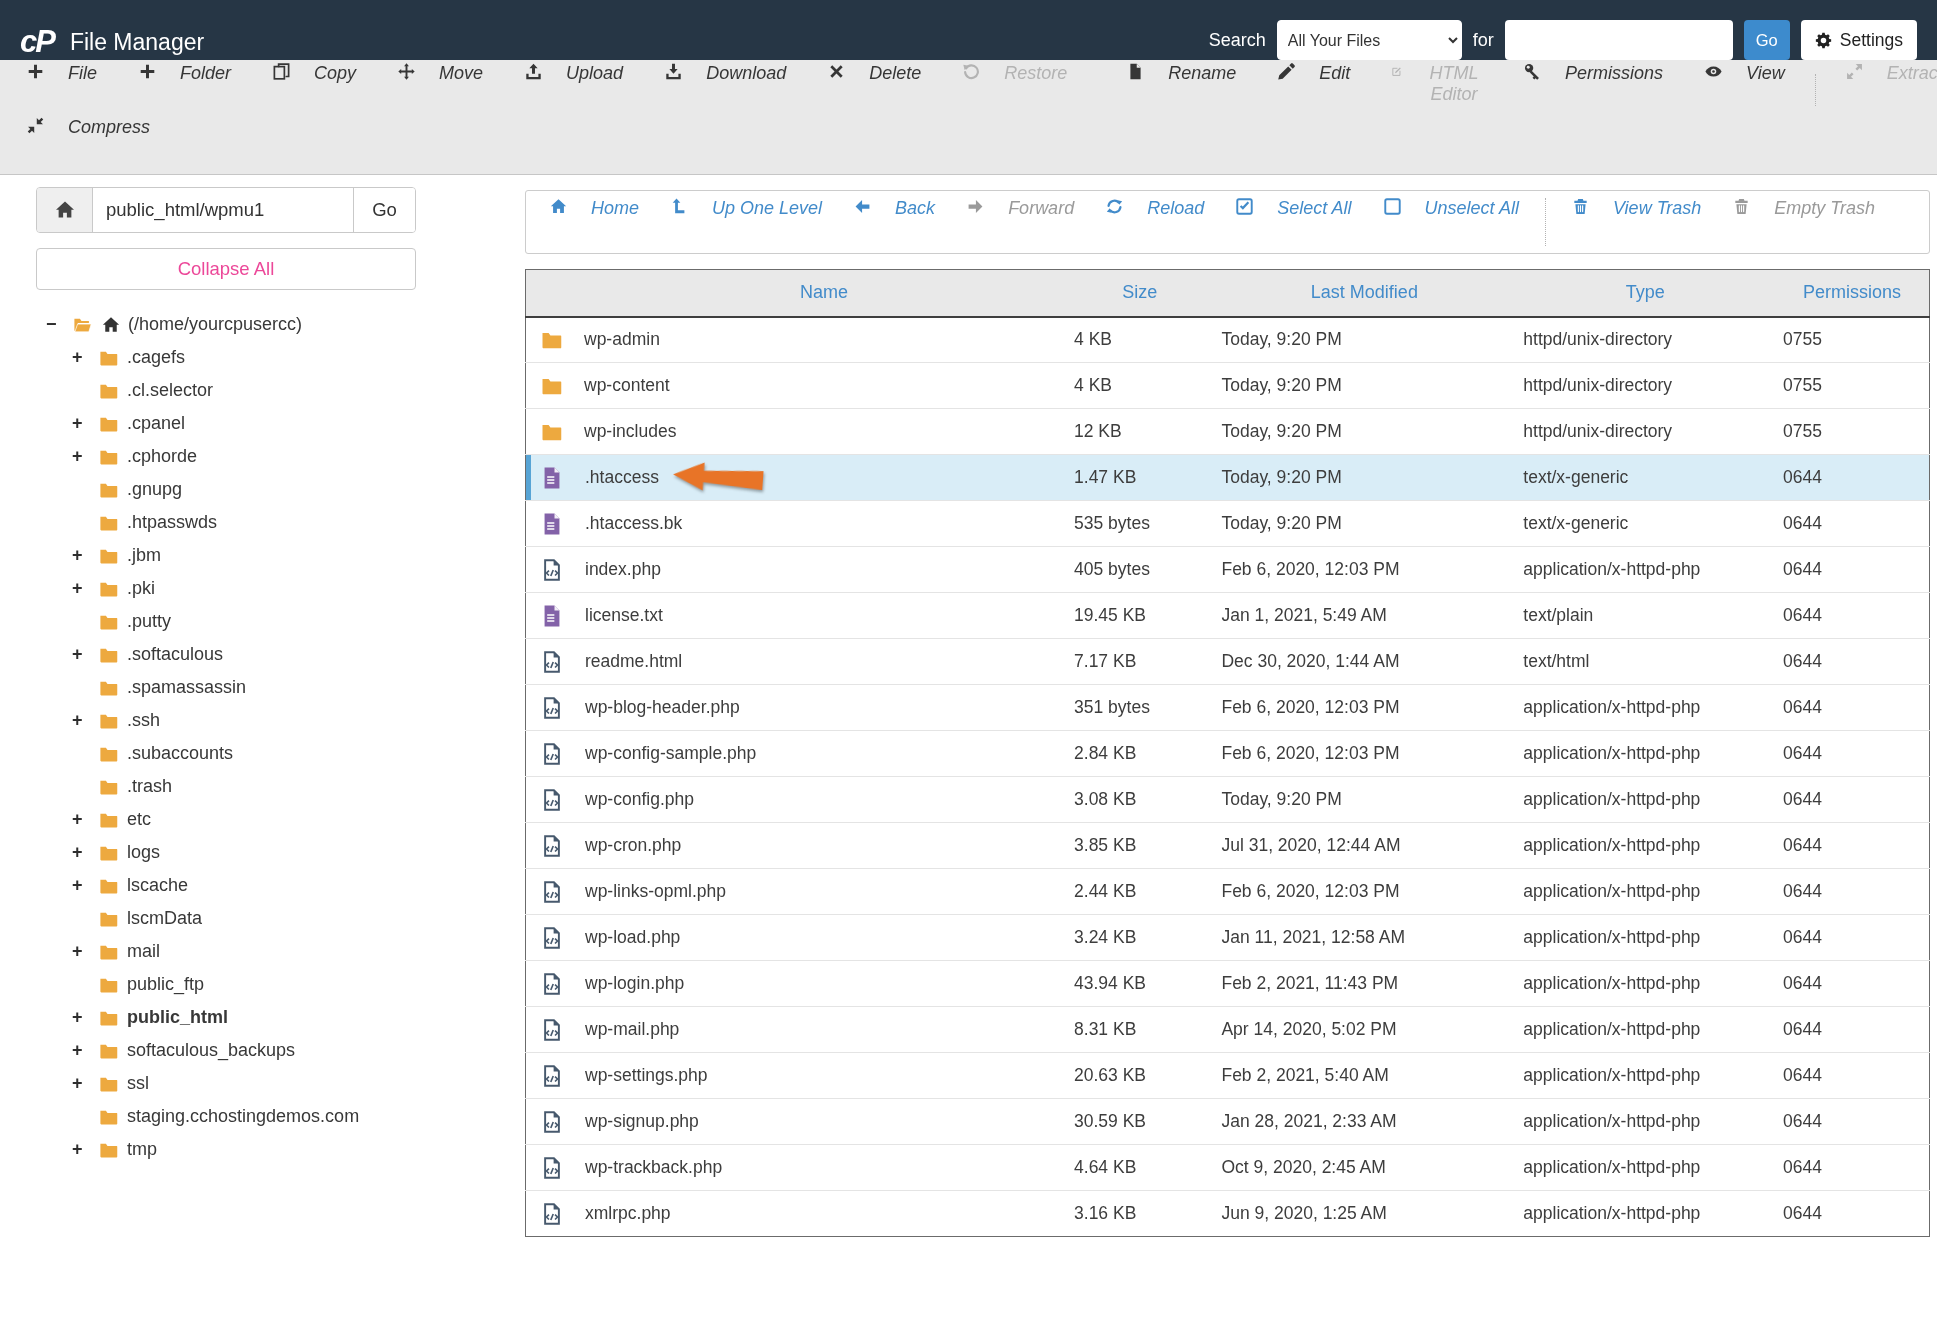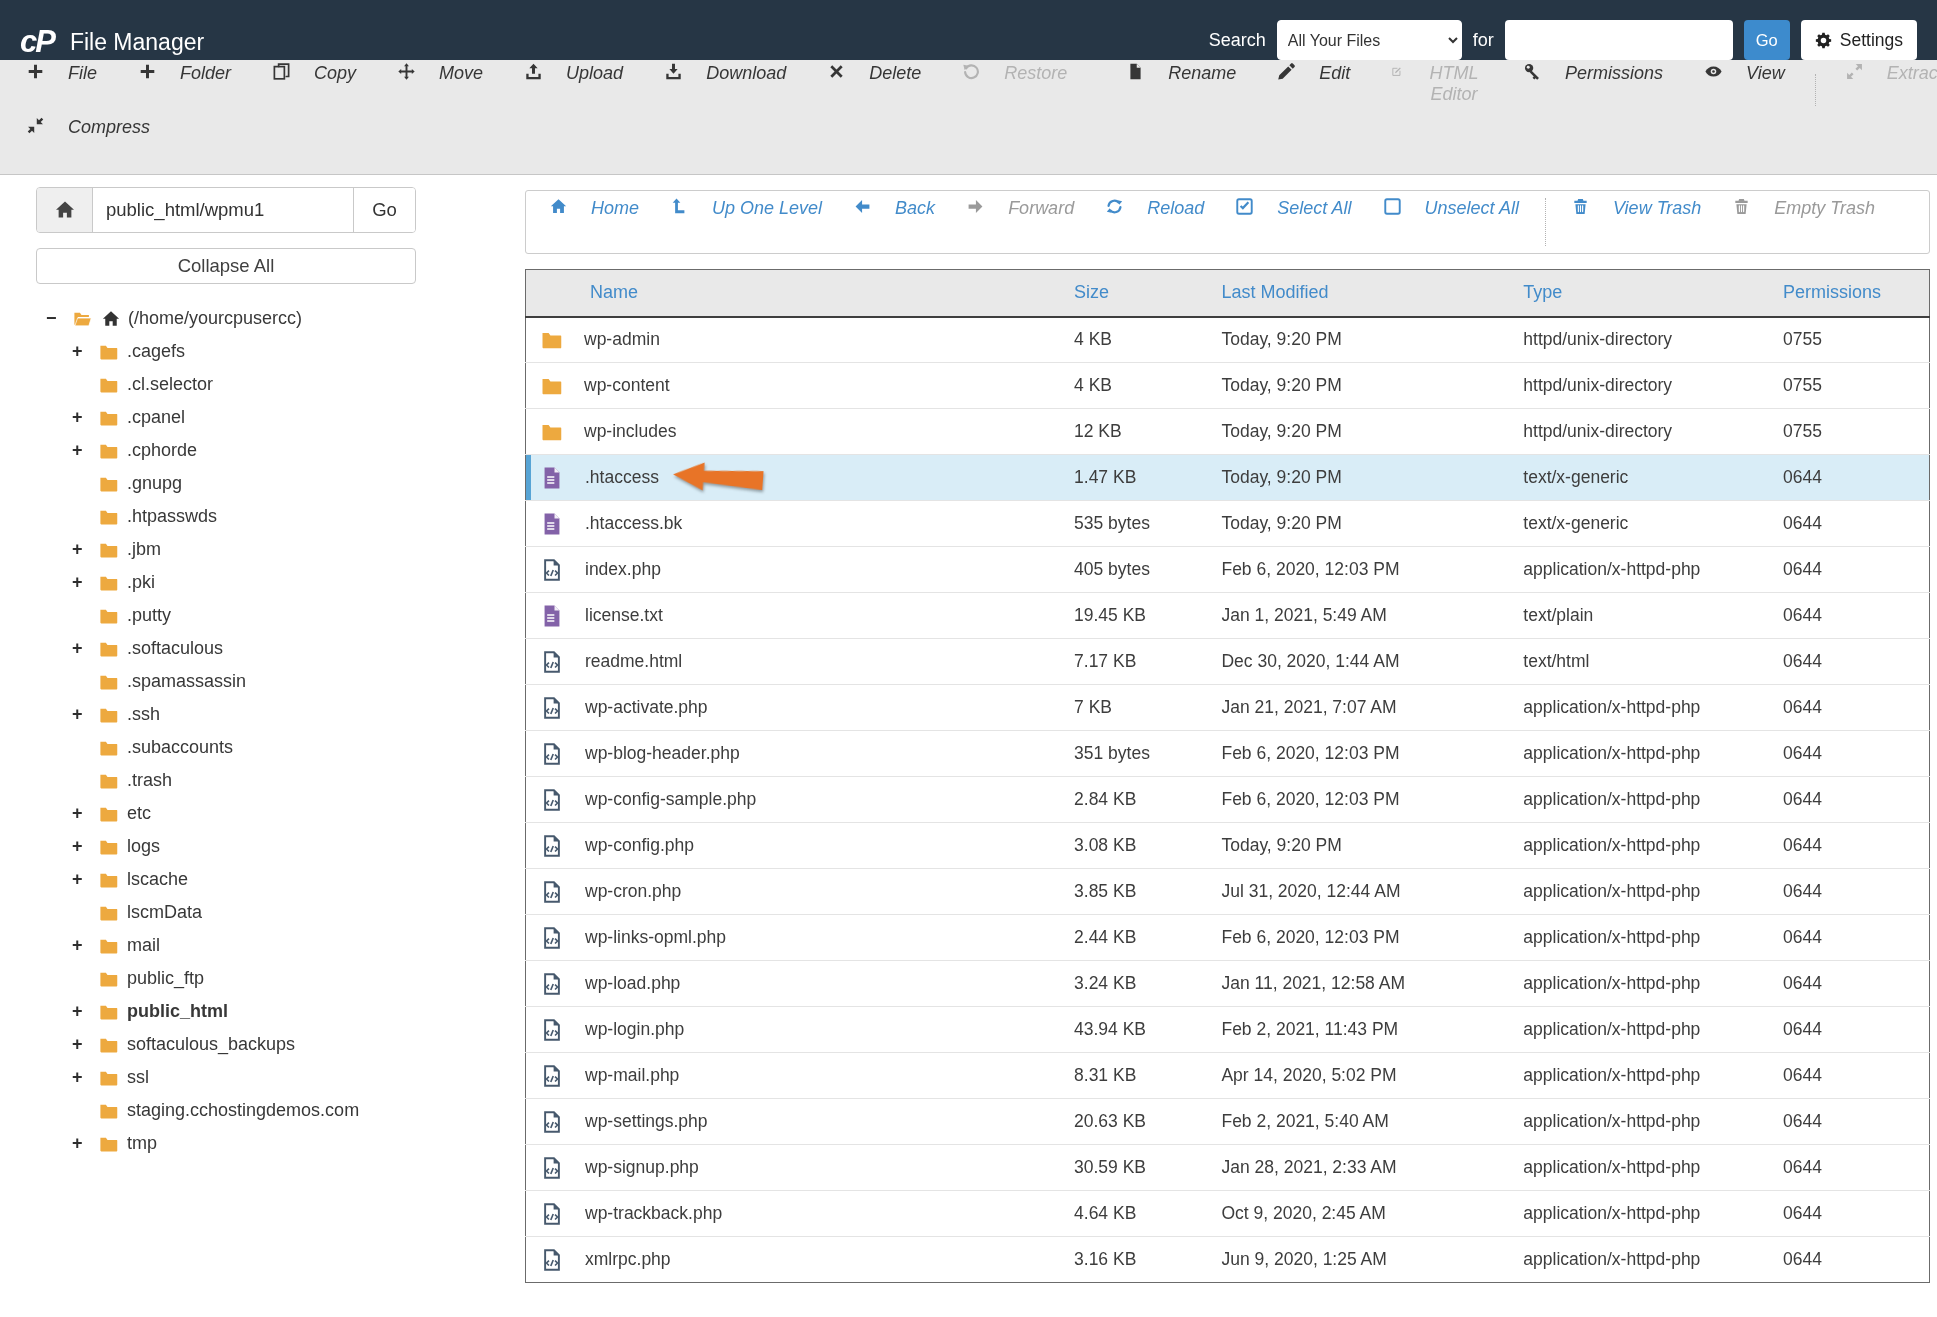--- a/index.html
+++ b/index.html
@@ -44,40 +44,40 @@
   
   .content { display:flex; align-items:flex-start;padding-left:26px; }
 
   
   .sidebar { flex:0 0 497px; width:497px; padding:12px 10px 0 10px; }
   .path-group { display:flex; width:380px; height:46px; border:1px solid #c9c9c9; border-radius:4px; overflow:hidden; background:#fff; }
   .path-home { width:56px; background:#efefef; border:none; border-right:1px solid #c9c9c9; display:flex; align-items:center; justify-content:center; cursor:pointer; }
   .path-home svg { width:20px; height:20px; fill:#444; }
   .path-input { flex:1; min-width:0; border:none; outline:none; font-size:18.5px; color:#333; padding:0 13px; font-family:inherit; }
   .path-go { width:62px; background:#fff; border:none; border-left:1px solid #c9c9c9; font-size:18.5px; color:#333; cursor:pointer; font-family:inherit; }
-  .collapse-all { width:380px; margin-top:15px; height:36px; background:#fff; border:1px solid #c9c9c9; border-radius:4px; font-size:18.5px; color:#404040; cursor:pointer; font-family:inherit; }
+  .collapse-all { width:380px; margin-top:15px; height:42px; background:#fff; border:1px solid #c9c9c9; border-radius:4px; font-size:18.5px; color:#ec4899; cursor:pointer; font-family:inherit; }
   .tree { margin-top:18px; font-size:18px; color:#383838; }
   .tree-row { display:flex; align-items:center; height:33px; white-space:nowrap; cursor:pointer; }
   .toggle { flex:0 0 26px; width:26px; font-weight:bold; font-size:18px; color:#2e2e2e; }
   .tree-folder { width:21px; height:18px; margin-right:8px; flex:0 0 21px; }
   .tree-home { width:20px; height:18px; fill:#333; margin-right:7px; flex:0 0 20px; }
   .tree-row.bold .tree-label { font-weight:bold; }
 
   
   .filepanel { flex:1; margin:15px 7px 0 2px; }
   .nav-toolbar { display:flex; align-items:center; height:64px; border:1px solid #ccc; border-radius:3px; background:#fff; padding:0 8px; }
   .nav-toolbar .bar-btn { color:#428bca; font-size:18px; padding:0 16px; height:48px; }
   .nav-toolbar .bar-btn.off { color:#9a9a9a; }
   .nav-toolbar .vdiv.dotted { height:48px; margin:0 10px; }
 
   table.file-table { width:100%; border-collapse:collapse; table-layout:fixed; margin-top:15px; border:1px solid #6b6b6b; }
   col.w-name{width:38.5%} col.w-size{width:10.5%} col.w-mod{width:21.5%} col.w-type{width:18.5%} col.w-perm{width:11%}
   thead th {
     height:47px; background:#e9e9e9; color:#428bca; font-weight:400; font-size:18px;
-    text-align:left; padding:0 8px; border-bottom:2px solid #3f3f3f; cursor:pointer;margin-left:20px;
+    text-align:center; padding:0 8px; border-bottom:2px solid #3f3f3f; cursor:pointer;margin-left:20px;
   }
   thead th:first-child { padding-left:64px; }
   tbody td {
     height:46px; font-size:17.5px; color:#3d3d3d; padding:0 8px;
     border-top:1px solid #e4e4e4; overflow:hidden; white-space:nowrap;
   }
   tbody tr:first-child td { border-top:none; }
   .namewrap { display:flex; align-items:center; }
   svg.row-folder { width:23px; height:20px; margin:0 21px 0 6px; flex:0 0 23px; }
   svg.file-icon  { width:22px; height:26px; margin:0 22px 0 7px; flex:0 0 22px; }
@@ -720,34 +720,20 @@
             <td class="c-mod">Dec 30, 2020, 1:44 AM</td>
             <td class="c-type">text/html</td>
             <td class="c-perm">0644</td>
           </tr>
           <tr>
             <td class="c-name">
               <span class="namewrap">
                 <svg viewBox="0 0 16 16" class="file-icon">
                   <use href="#i-code"></use>
                 </svg>
-                <span class="fname">wp-activate.php</span>
-              </span>
-            </td>
-            <td class="c-size">7 KB</td>
-            <td class="c-mod">Jan 21, 2021, 7:07 AM</td>
-            <td class="c-type">application/x-httpd-php</td>
-            <td class="c-perm">0644</td>
-          </tr>
-          <tr>
-            <td class="c-name">
-              <span class="namewrap">
-                <svg viewBox="0 0 16 16" class="file-icon">
-                  <use href="#i-code"></use>
-                </svg>
                 <span class="fname">wp-blog-header.php</span>
               </span>
             </td>
             <td class="c-size">351 bytes</td>
             <td class="c-mod">Feb 6, 2020, 12:03 PM</td>
             <td class="c-type">application/x-httpd-php</td>
             <td class="c-perm">0644</td>
           </tr>
           <tr>
             <td class="c-name">

